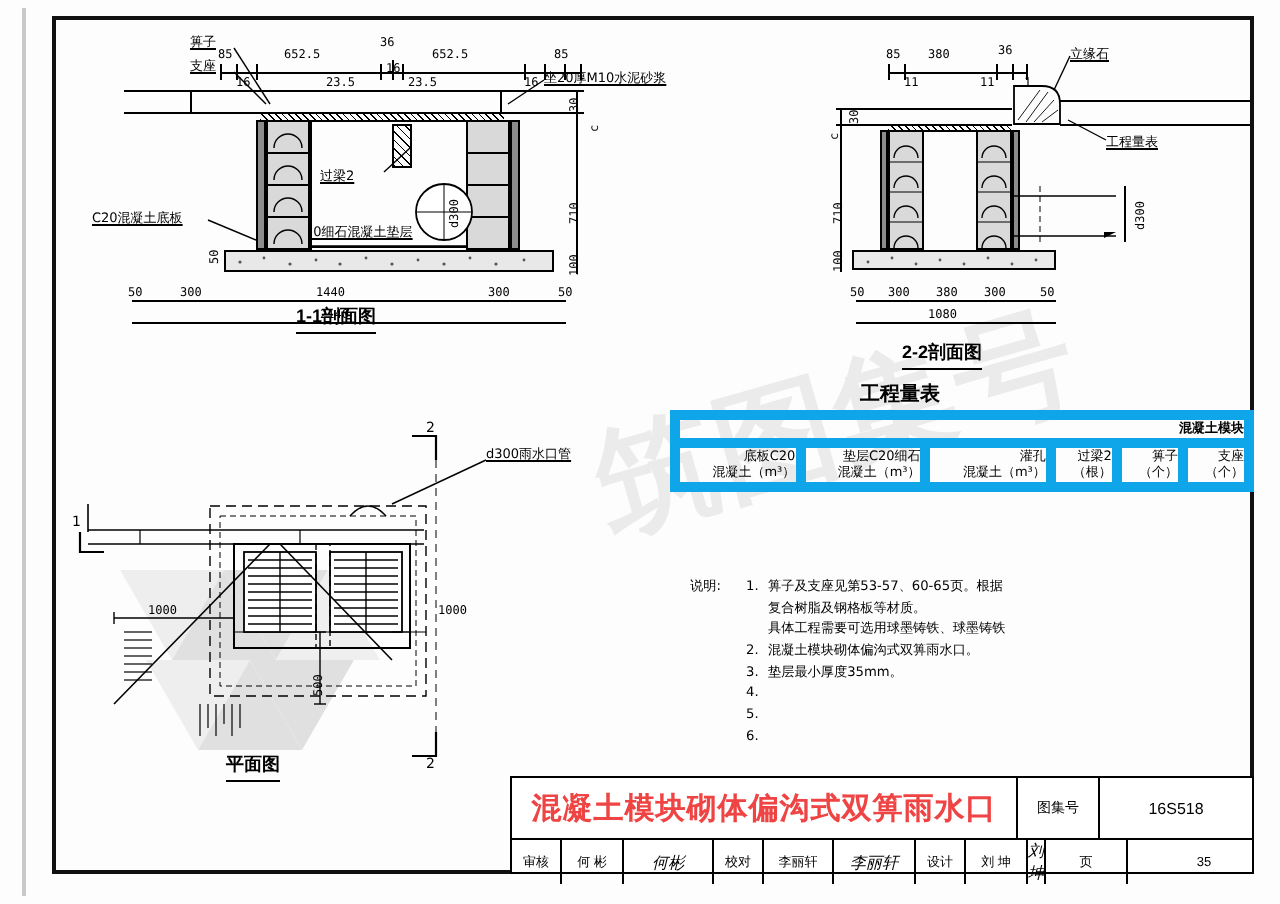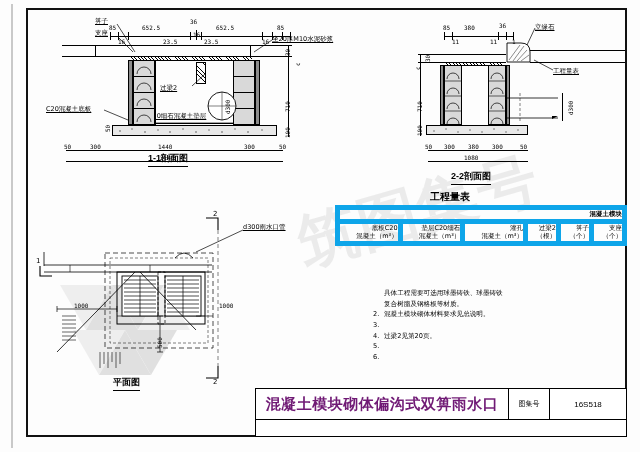--- a/index.html
+++ b/index.html
@@ -50,21 +50,21 @@
   .notes .nlabel{width:28px;flex:0 0 28px;}
   .notes .num{width:11px;flex:0 0 11px;}
   .notes .txt{flex:1;}
   .notes .cont{padding-left:39px;}
 
   
   .tb{position:absolute;left:255px;top:388px;width:372px;height:49px;border:1.5px solid #000;box-sizing:border-box;
       display:flex;flex-direction:column;background:#fff;}
   .tb-top{flex:0 0 30px;display:flex;border-bottom:1.2px solid #000;}
   .tb-name{flex:1;display:flex;align-items:center;justify-content:center;font-size:15px;font-weight:bold;
-           letter-spacing:.5px;color:#701a75;}
+           letter-spacing:.5px;color:#ef4444;}
   .tb-k{flex:0 0 40px;display:flex;align-items:center;justify-content:center;font-size:7px;
         border-left:1.2px solid #000;color:#000;}
   .tb-v{flex:0 0 76px;display:flex;align-items:center;justify-content:center;font-size:8px;
         border-left:1.2px solid #000;color:#000;}
   .tb-bot{flex:1;display:flex;font-size:6.5px;color:#000;}
   .tb-bot > div{display:flex;align-items:center;justify-content:center;border-left:1.2px solid #000;}
   .tb-bot > div:first-child{border-left:none;}
   .sig{font-family:"DejaVu Serif","Liberation Serif",serif;font-style:italic;font-size:8px;}
 </style>
 </head>
@@ -437,47 +437,65 @@
       </td>
       <td>
         <span>支座</span><br>
         <span>（个）</span>
       </td>
     </tr>
   </tbody>
     </table>
 
   <div class="notes">
+    <div class="row">
+      <div class="nlabel">说明:</div>
+      <div class="num">1.</div>
+      <div class="txt">箅子及支座见第53-57、60-65页。根据</div>
+    </div>
+    <div class="cont">复合树脂及钢格板等材质。</div>
     <div class="cont">具体工程需要可选用球墨铸铁、球墨铸铁</div>
-    <div class="cont">复合树脂及钢格板等材质。</div>
     <div class="row">
       <div class="nlabel"></div>
       <div class="num">2.</div>
-      <div class="txt">混凝土模块砌体材料要求见总说明。</div>
+      <div class="txt">混凝土模块砌体偏沟式双箅雨水口。</div>
     </div>
     <div class="row">
       <div class="nlabel"></div>
       <div class="num">3.</div>
+      <div class="txt">垫层最小厚度35mm。</div>
     </div>
     <div class="row">
       <div class="nlabel"></div>
       <div class="num">4.</div>
-      <div class="txt">过梁2见第20页。</div>
     </div>
     <div class="row">
       <div class="nlabel"></div>
       <div class="num">5.</div>
     </div>
     <div class="row">
       <div class="nlabel"></div>
       <div class="num">6.</div>
     </div>
   </div>
 
   <div class="tb">
     <div class="tb-top">
       <div class="tb-name">混凝土模块砌体偏沟式双箅雨水口</div>
       <div class="tb-k">图集号</div>
       <div class="tb-v">16S518</div>
     </div>
+    <div class="tb-bot">
+      <div style="flex:0 0 24px;">审核</div>
+      <div style="flex:0 0 30px;">何 彬</div>
+      <div style="flex:0 0 44px;" class="sig">何彬</div>
+      <div style="flex:0 0 24px;">校对</div>
+      <div style="flex:0 0 34px;">李丽轩</div>
+      <div style="flex:0 0 40px;" class="sig">李丽轩</div>
+      <div style="flex:0 0 24px;">设计</div>
+      <div style="flex:0 0 30px;">刘 坤</div>
+      <div style="flex:1;" class="sig">刘坤</div>
+      <div style="flex:0 0 40px;">页</div>
+      <div style="flex:0 0 76px;">35</div>
+    </div>
   </div>
 
 </div>
 
 </body></html>

